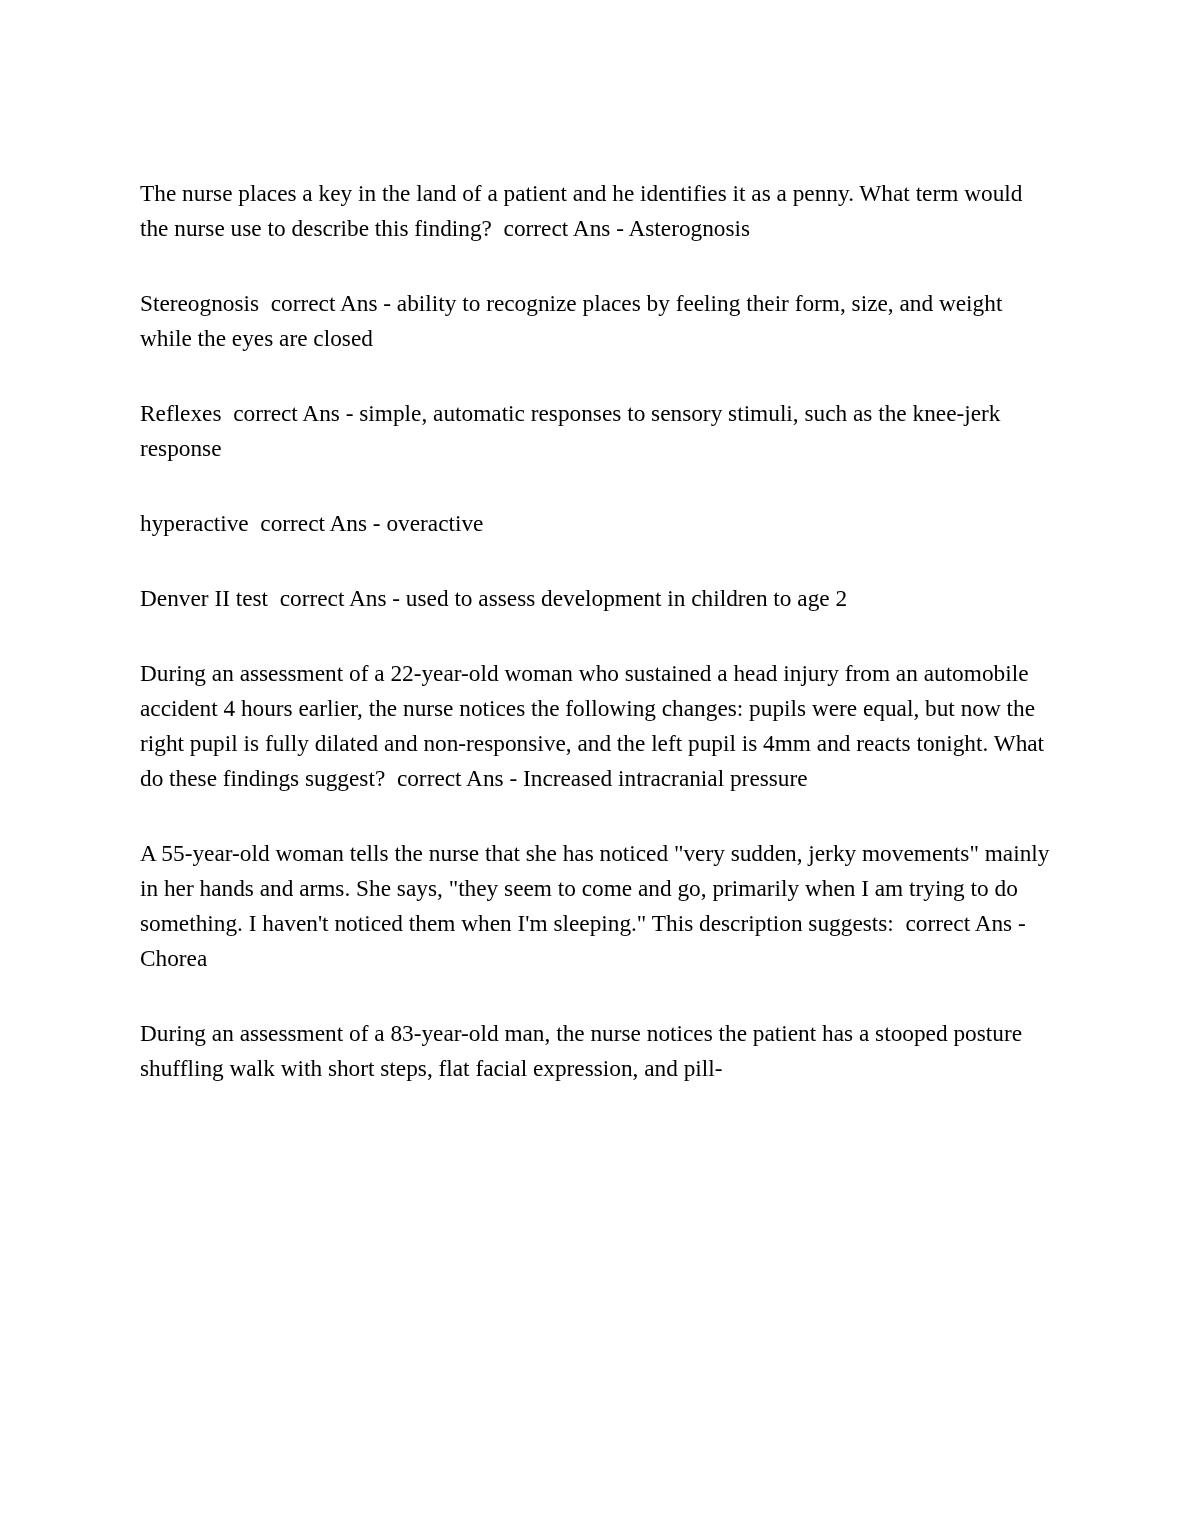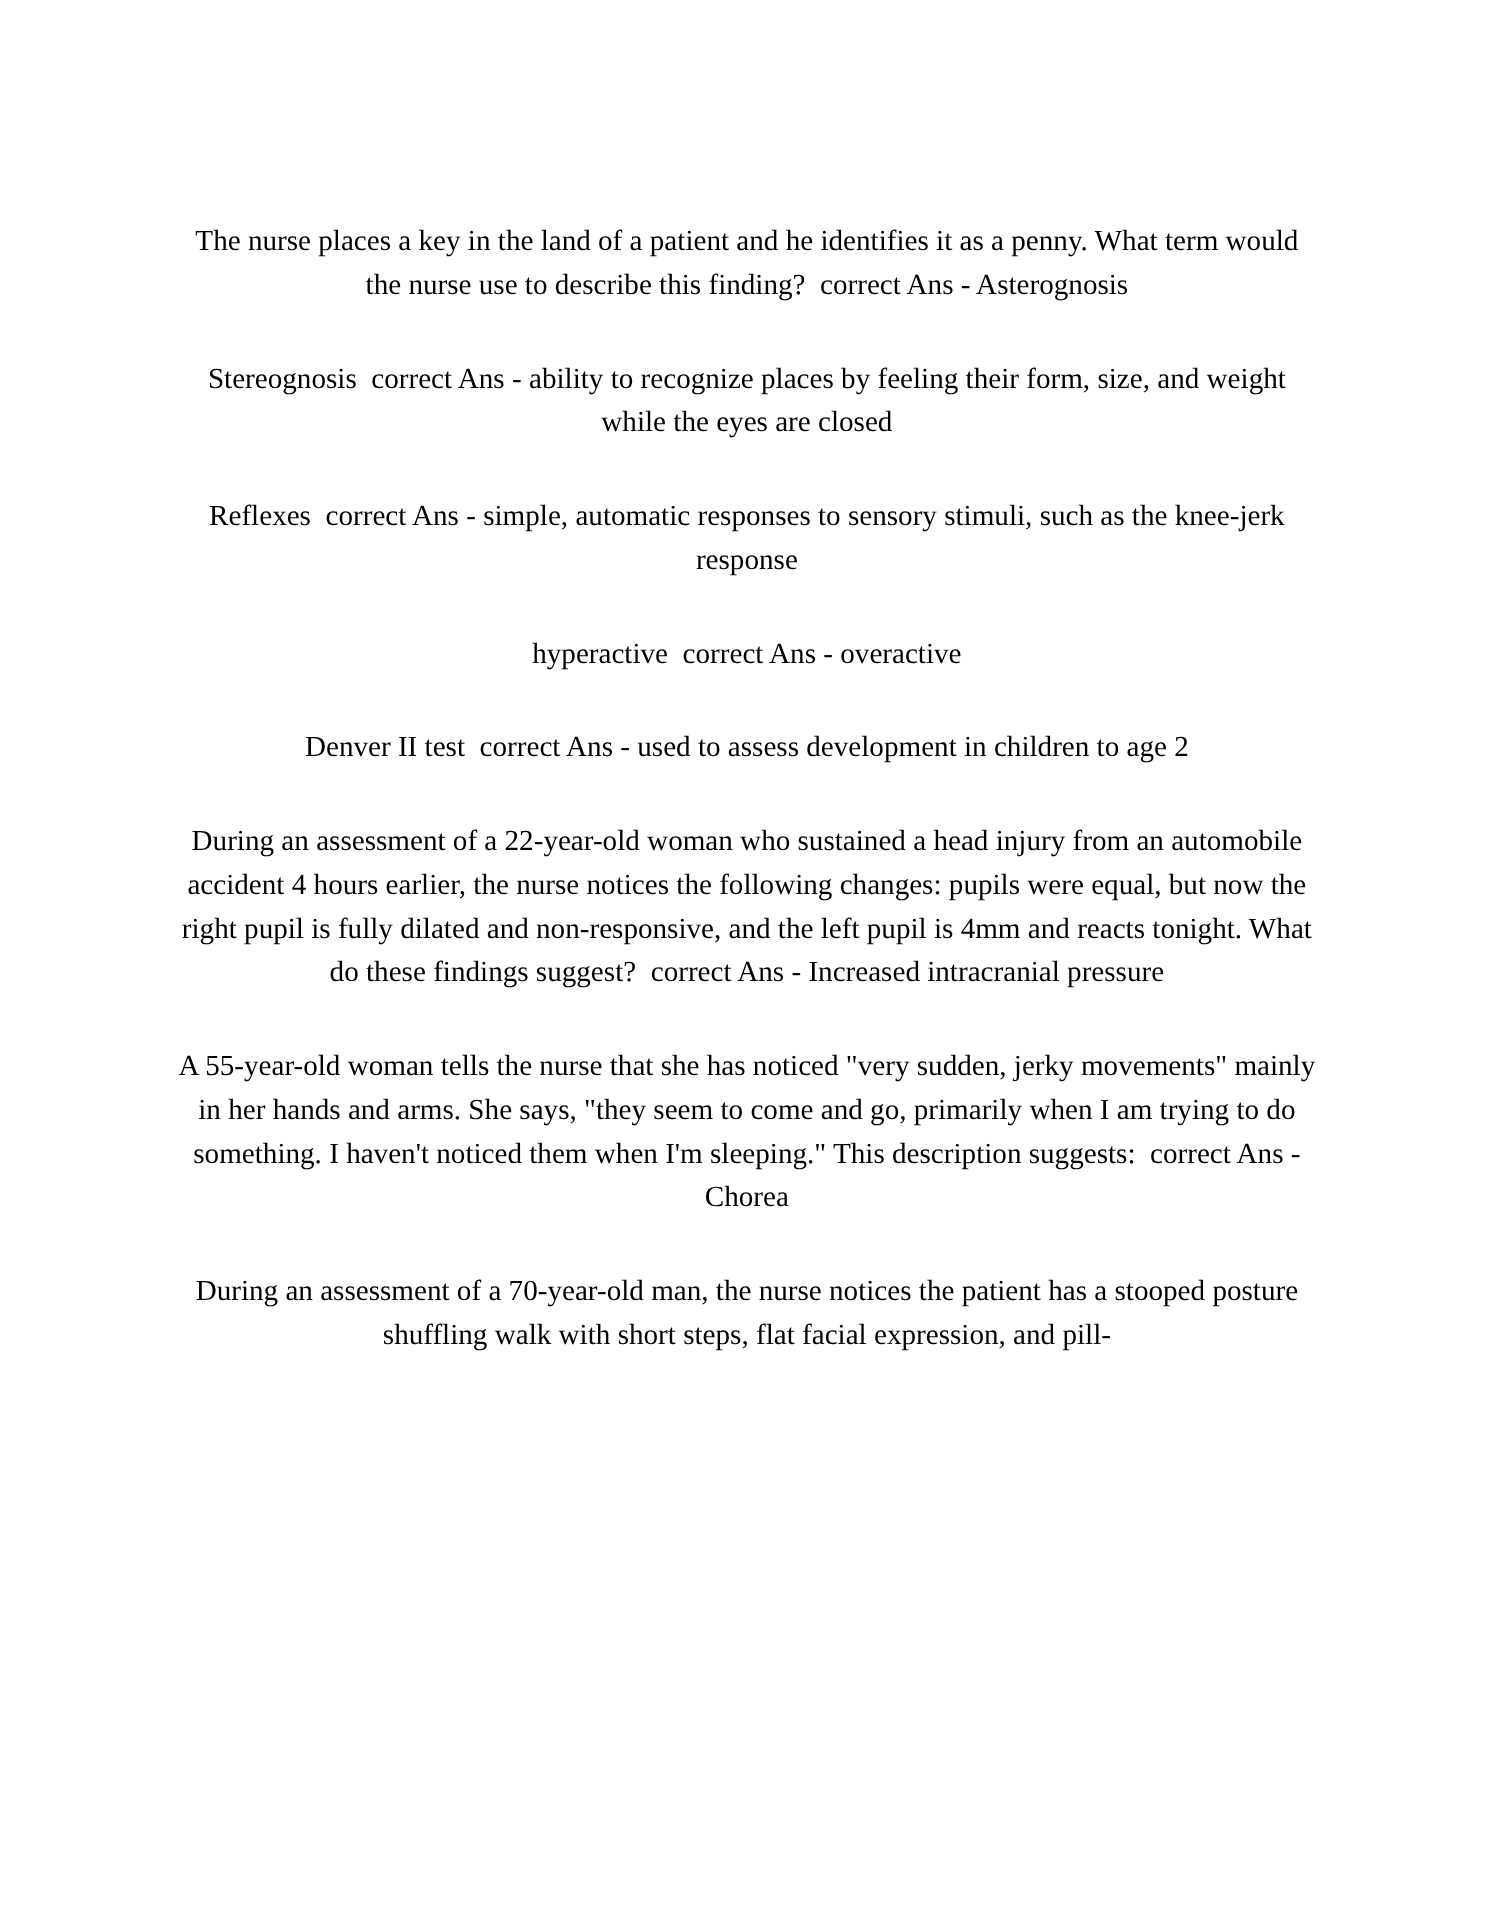--- a/index.html
+++ b/index.html
@@ -20,28 +20,28 @@
     background: #ffffff;
     color: #000000;
     font-family: "Liberation Serif", "DejaVu Serif", serif;
   }
   .doc-page p {
     margin: 0 0 40px 0;
     width: 915px;
     font-size: 23.3px;
     line-height: 35px;
     white-space: pre-wrap;
-    text-align: center;
+    text-align: left;
   }
 </style>
 </head>
 <body>
 
 <div class="doc-page">
   <p>The nurse places a key in the land of a patient and he identifies it as a penny. What term would the nurse use to describe this finding?  correct Ans - Asterognosis</p>
   <p>Stereognosis  correct Ans - ability to recognize places by feeling their form, size, and weight while the eyes are closed</p>
   <p>Reflexes  correct Ans - simple, automatic responses to sensory stimuli, such as the knee-jerk response</p>
   <p>hyperactive  correct Ans - overactive</p>
   <p>Denver II test  correct Ans - used to assess development in children to age 2</p>
   <p>During an assessment of a 22-year-old woman who sustained a head injury from an automobile accident 4 hours earlier, the nurse notices the following changes: pupils were equal, but now the right pupil is fully dilated and non-responsive, and the left pupil is 4mm and reacts tonight. What do these findings suggest?  correct Ans - Increased intracranial pressure</p>
   <p>A 55-year-old woman tells the nurse that she has noticed "very sudden, jerky movements" mainly in her hands and arms. She says, "they seem to come and go, primarily when I am trying to do something. I haven't noticed them when I'm sleeping." This description suggests:  correct Ans - Chorea</p>
-  <p>During an assessment of a 70-year-old man, the nurse notices the patient has a stooped posture shuffling walk with short steps, flat facial expression, and pill-</p>
+  <p>During an assessment of a 83-year-old man, the nurse notices the patient has a stooped posture shuffling walk with short steps, flat facial expression, and pill-</p>
 </div>
 
 </body></html>

